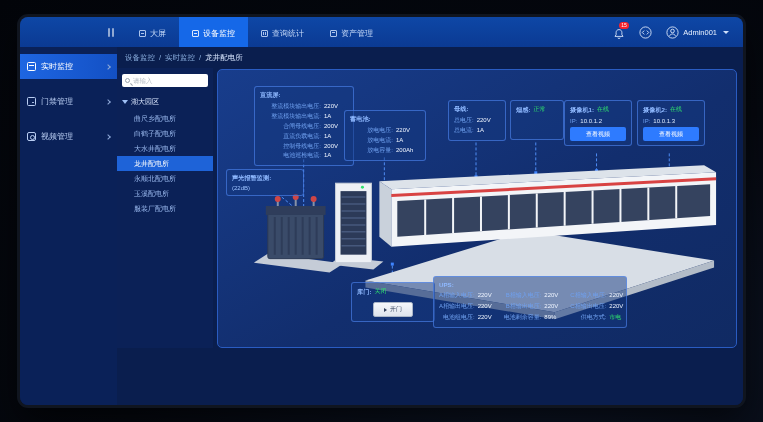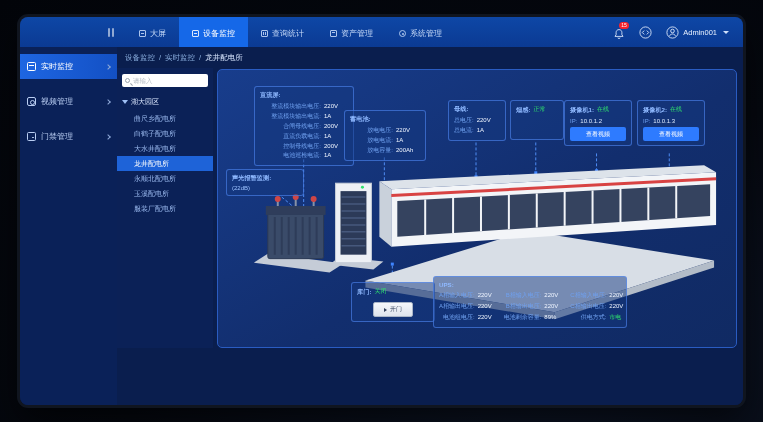--- a/index.html
+++ b/index.html
@@ -107,24 +107,20 @@
           <span>设备监控</span>
         </div>
       <div class="tab">
           <span class="tico i-stats"></span>
           <span>查询统计</span>
         </div>
       <div class="tab">
           <span class="tico i-assets"></span>
           <span>资产管理</span>
         </div>
-      <div class="tab">
-          <span class="tico i-gear"></span>
-          <span>系统管理</span>
-        </div>
     </nav>
     <div class="top-right">
       <div class="bell">
         <svg width="12" height="12" viewBox="0 0 12 12">
             <path d="M6 1.6c-1.9 0-2.9 1.4-2.9 3v2.1L2 8.4h8L8.9 6.7V4.6c0-1.6-1-3-2.9-3z" fill="none" stroke="#dbe7fb" stroke-width="0.9"></path>
             <path d="M5 9.6a1 1 0 0 0 2 0" fill="none" stroke="#dbe7fb" stroke-width="0.9"></path>
           </svg>
         <span class="badge">15</span>
       </div>
       <svg class="round-ico" viewBox="0 0 13 13">
@@ -145,27 +141,27 @@
 
   <div class="app-body">
 
     <aside class="sidebar">
       <div class="s-item active">
         <span class="s-ico m"></span>
         <span>实时监控</span>
         <span class="chev"></span>
       </div>
       <div class="s-item">
+        <span class="s-ico d"></span>
+        <span>门禁管理</span>
+        <span class="chev"></span>
+      </div>
+      <div class="s-item">
         <span class="s-ico v"></span>
         <span>视频管理</span>
-        <span class="chev"></span>
-      </div>
-      <div class="s-item">
-        <span class="s-ico d"></span>
-        <span>门禁管理</span>
         <span class="chev"></span>
       </div>
     </aside>
 
     <main class="main">
 
       <div class="breadcrumb">
         <span>设备监控</span>
         <span>/</span>
         <span>实时监控</span>

